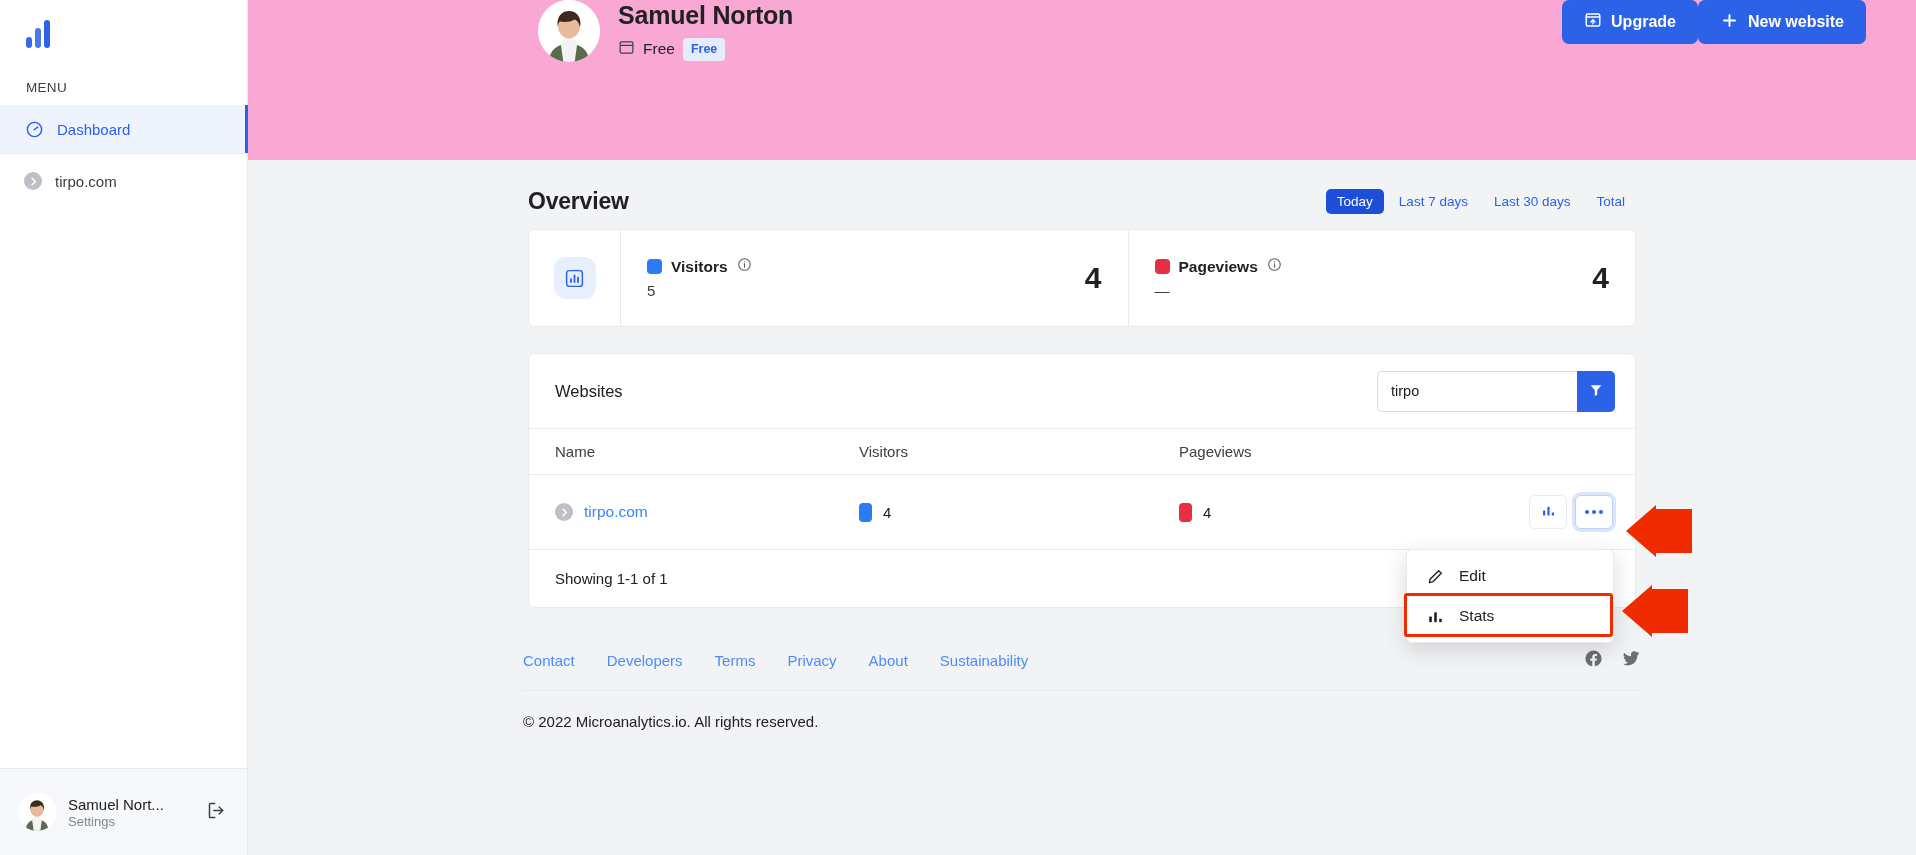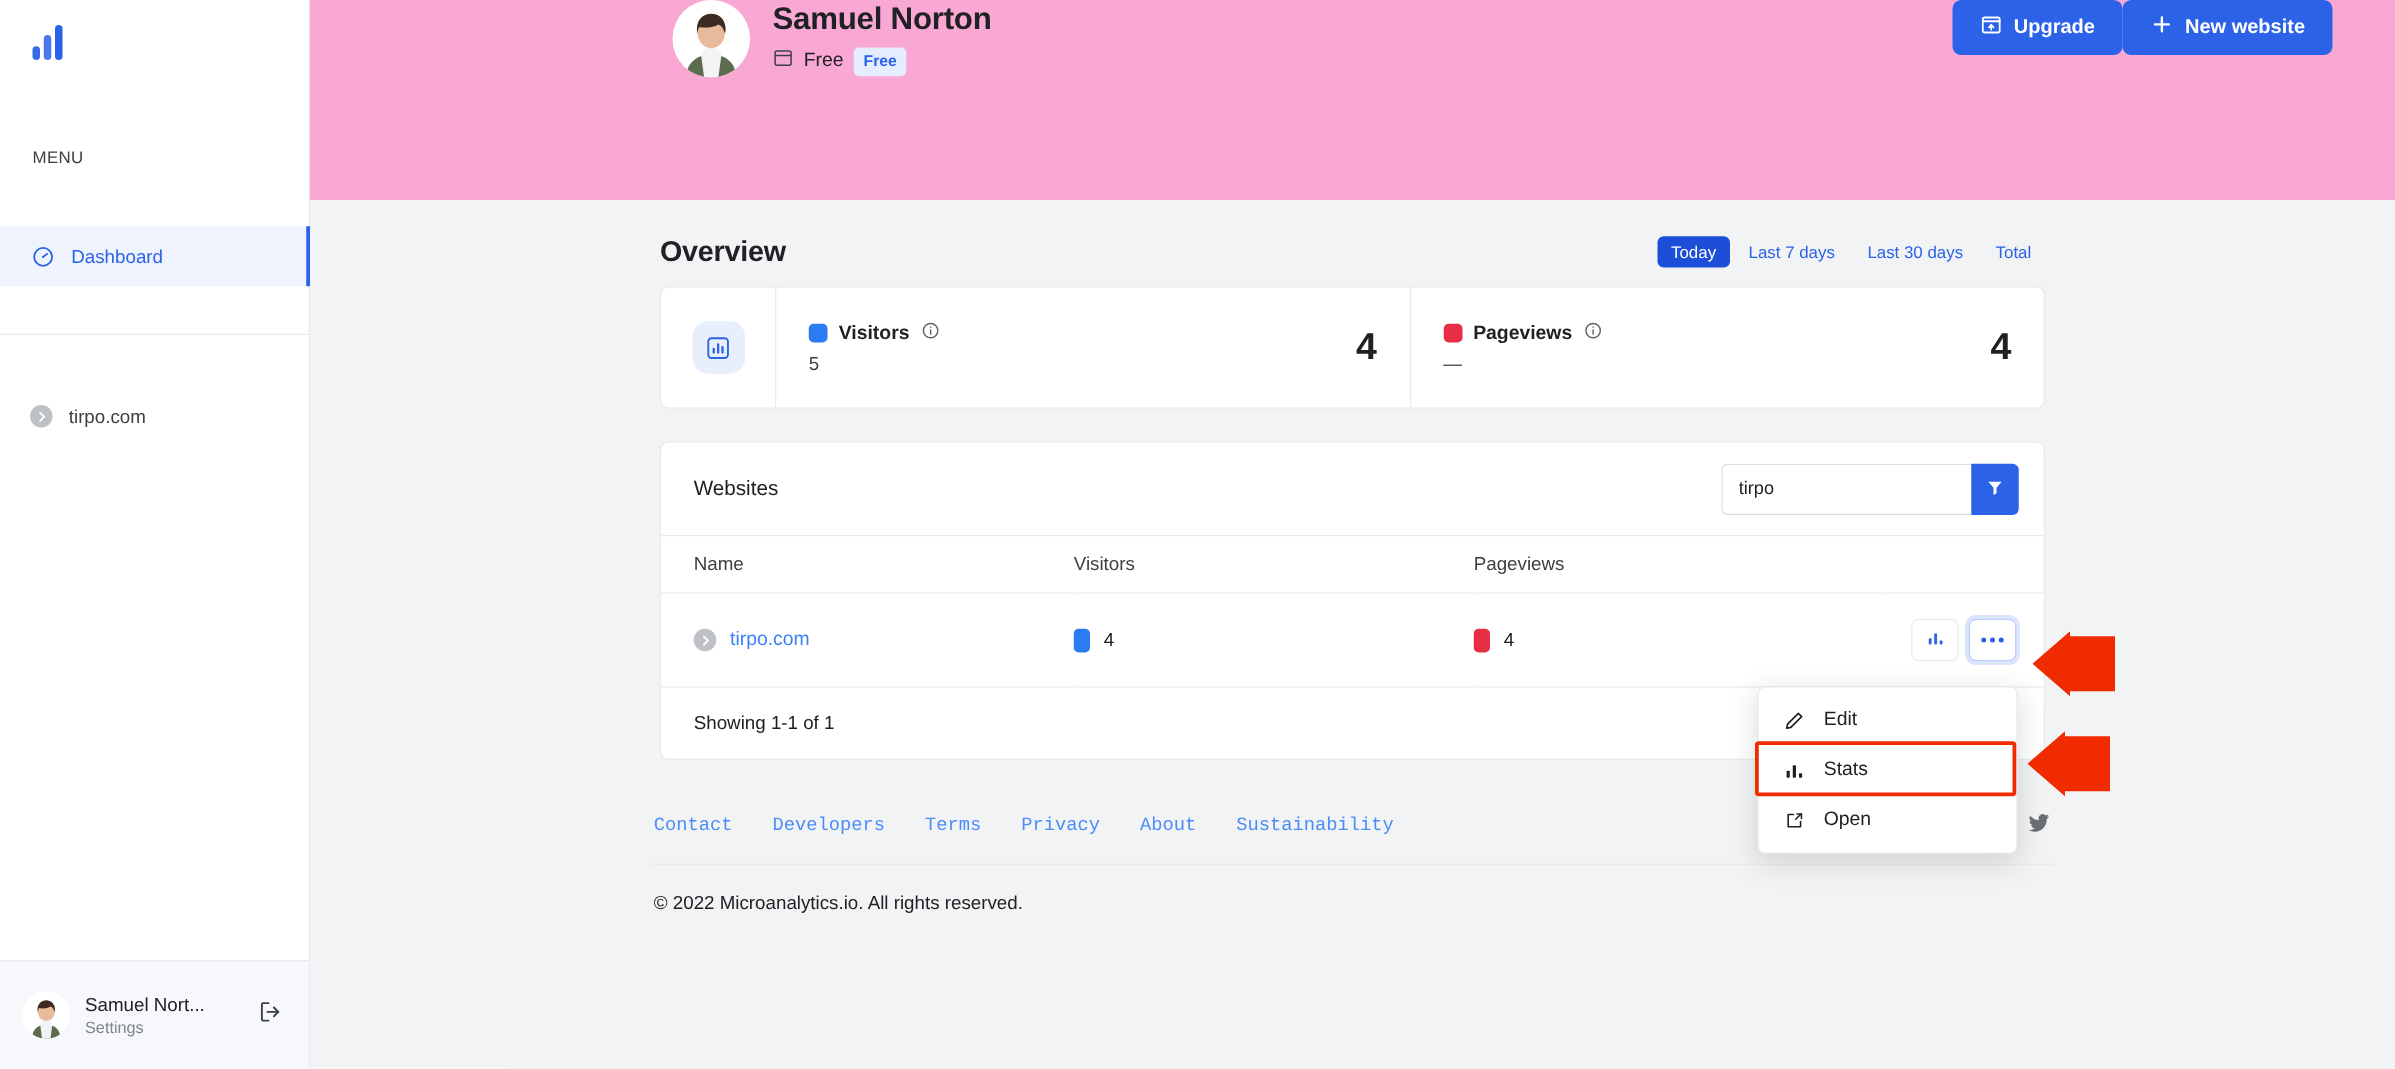--- a/index.html
+++ b/index.html
@@ -10,21 +10,21 @@
     overflow: hidden;
   }
   .app { position: relative; width: 1916px; height: 855px; display: flex; }
 
   
   .sidebar {
     width: 248px; height: 855px;
     background: #ffffff;
     border-right: 1px solid #e8eaed;
     display: flex; flex-direction: column;
-    position: relative; flex: 0 0 248px; gap: 38px;
+    position: relative; flex: 0 0 248px;
   }
   .logo-wrap { height: 68px; display: flex; align-items: center; padding-left: 26px; }
   .logo { display: flex; align-items: flex-end; gap: 3px; height: 28px; }
   .logo i { display: block; width: 6px; border-radius: 3px; background: #2b62e8; }
   .logo i:nth-child(1) { height: 11px; opacity: .95; }
   .logo i:nth-child(2) { height: 20px; opacity: .85; }
   .logo i:nth-child(3) { height: 28px; }
 
   .menu-label {
     font-size: 13.5px; color: #3c4043; letter-spacing: .3px;
@@ -186,21 +186,21 @@
   }
   .dd-item {
     display: flex; align-items: center; gap: 14px; height: 40px; padding: 0 18px;
     font-size: 15.5px; color: #202124; cursor: pointer;
   }
 
   
   .footer { width: 1122px; margin: 0 auto; padding-top: 40px; }
   .footer-top { display: flex; align-items: center; padding: 0 2px 18px 2px; border-bottom: 1px solid #e8eaed; }
   .footer-links { display: flex; gap: 32px; }
-  .footer-links a { font-size: 15px; color: #4b8cf7; text-decoration: none; cursor: pointer; font-family: Liberation Mono, monospace; }
+  .footer-links a { font-size: 15px; color: #4b8cf7; text-decoration: none; cursor: pointer; }
   .socials { margin-left: auto; display: flex; gap: 18px; align-items: center; }
   .copyright { padding: 22px 2px 0 2px; font-size: 15px; color: #202124; }
 
   
   .anno { position: absolute; z-index: 60; pointer-events: none; }
   .arrow-1 { left: 1626px; top: 505px; }
   .arrow-2 { left: 1622px; top: 585px; }
   .hl-box {
     position: absolute; z-index: 55; pointer-events: none;
     border: 3px solid #f02b00; border-radius: 3px;
@@ -510,30 +510,20 @@
     <div class="dd-item">
       <span class="ico">
         <svg width="17" height="17" viewBox="0 0 24 24" fill="#202124">
           <rect x="3.2" y="12" width="3.6" height="8" rx="1"></rect>
           <rect x="10.2" y="6" width="3.6" height="14" rx="1"></rect>
           <rect x="17.2" y="15" width="3.6" height="5" rx="1"></rect>
         </svg>
       </span>
       <span>Stats</span>
     </div>
-    <div class="dd-item">
-      <span class="ico">
-        <svg width="17" height="17" viewBox="0 0 24 24" fill="none" stroke="#202124" stroke-width="1.8" stroke-linecap="round" stroke-linejoin="round">
-          <path d="M5 5h6M5 5v14h14v-6"></path>
-            <path d="M13.5 10.5L19.5 4.5"></path>
-            <path d="M15 4.5h5v5"></path>
-        </svg>
-      </span>
-      <span>Open</span>
-    </div>
   </div>
 
   <div class="hl-box"></div>
 
   <div class="anno arrow-1">
     <svg width="66" height="52" viewBox="0 0 66 52">
       <path d="M66 4 L66 48 L30 48 L30 52 L0 26 L30 0 L30 4 Z" fill="#f02b00"></path>
     </svg>
   </div>
   <div class="anno arrow-2">

